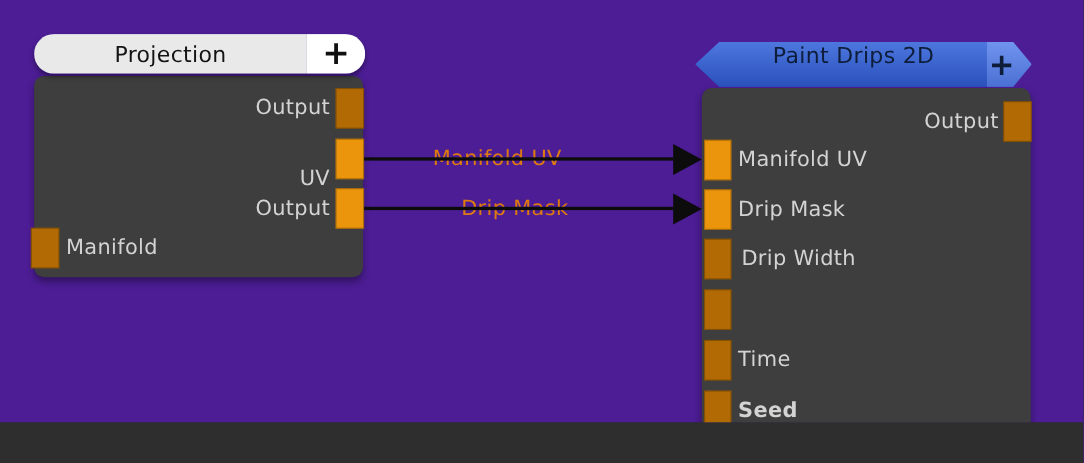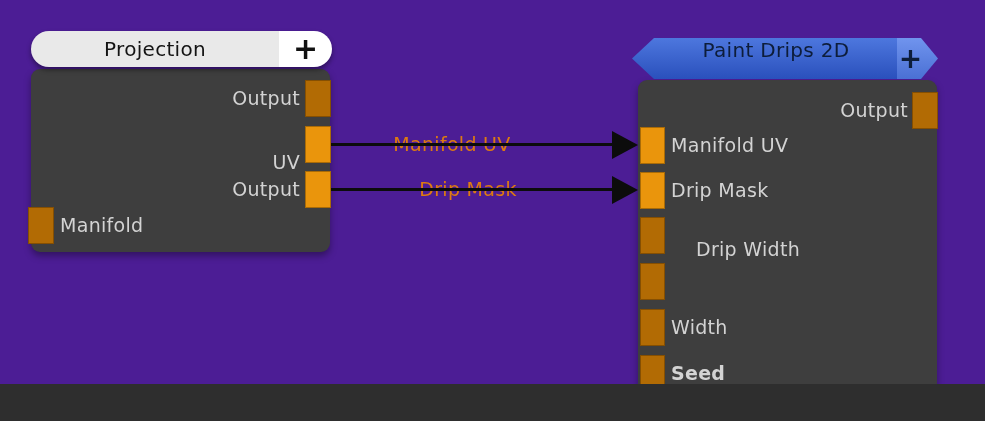--- a/index.html
+++ b/index.html
@@ -138,23 +138,23 @@
   <div class="sock-label r" style="left:700px;top:92px;width:208px;">Output</div>
   <div class="socket dark" style="left:912px;top:92px;"></div>
 
   <div class="socket bright" style="left:640px;top:127px;width:25px;"></div>
   <div class="sock-label" style="left:671px;top:127px;">Manifold UV</div>
 
   <div class="socket bright" style="left:640px;top:172px;width:25px;"></div>
   <div class="sock-label" style="left:671px;top:172px;">Drip Mask</div>
 
   <div class="socket dark" style="left:640px;top:217px;width:25px;"></div>
-  <div class="sock-label" style="left:696px;top:217px;margin-top:14px;">Drip Width</div>
+  <div class="sock-label" style="left:674px;top:217px;">Drip Width</div>
 
   <div class="socket dark" style="left:640px;top:263px;width:25px;"></div>
 
   <div class="socket dark" style="left:640px;top:309px;width:25px;"></div>
-  <div class="sock-label" style="left:671px;top:309px;">Width</div>
+  <div class="sock-label" style="left:671px;top:309px;">Time</div>
 
   <div class="socket dark" style="left:640px;top:355px;width:25px;"></div>
   <div class="sock-label" style="left:671px;top:355px;font-weight:bold;">Seed</div>
 
 </div>
 
 </body></html>

